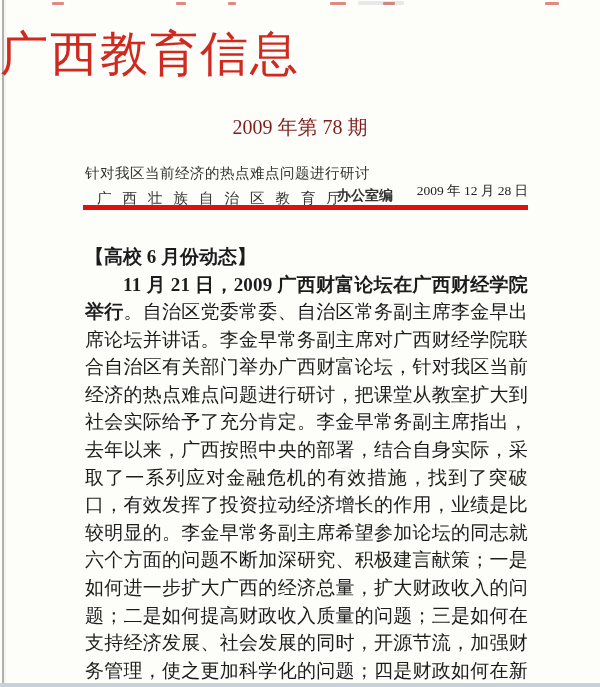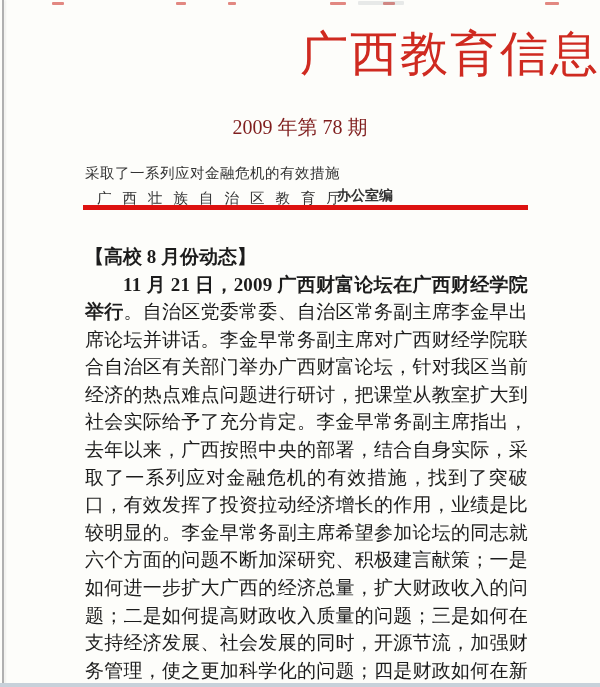--- a/index.html
+++ b/index.html
@@ -12,21 +12,21 @@
   .top-artifacts i{position:absolute;top:2px;height:3px;background:rgba(204,40,30,.55);border-radius:1px;}
   .top-artifacts .a1{left:52px;width:12px;}
   .top-artifacts .a2{left:176px;width:10px;}
   .top-artifacts .a3{left:228px;width:8px;}
   .top-artifacts .a4{left:330px;width:16px;}
   .top-artifacts .a5{left:383px;width:12px;}
   .top-artifacts .a6{left:545px;width:14px;}
   .top-artifacts .smudge{left:358px;top:1px;width:46px;height:4px;background:rgba(120,130,140,.16);}
 
   
-  .masthead{position:absolute;top:22px;left:0;width:100%;margin:0;text-align:right;
+  .masthead{position:absolute;top:22px;left:0;width:100%;margin:0;text-align:left;
     font-size:48px;font-weight:400;letter-spacing:2px;color:var(--masthead_red,#cf2a20);}
   .issue{position:absolute;top:114px;left:0;width:100%;text-align:center;font-size:20px;color:#7f1d1d;}
 
   
   .pubheader{position:absolute;left:85px;top:164px;width:443px;color:#333;}
   .pub1{font-size:14.5px;letter-spacing:.5px;white-space:nowrap;}
   .pub2{width:244px;margin-top:6px;font-size:14.5px;text-align:justify;text-align-last:justify;margin-left:12px;}
   .editor{position:absolute;left:252px;top:23px;font-size:14px;white-space:nowrap;font-weight:bold;}
   .date{position:absolute;right:0;top:18px;font-size:13.5px;color:#222;white-space:nowrap;}
   .red-rule{position:absolute;left:-2px;top:41px;width:445px;height:5px;background:var(--rule_red,#dd1210);}
@@ -52,27 +52,28 @@
     <i class="a4"></i>
     <i class="a5"></i>
     <i class="a6"></i>
     <i class="smudge"></i>
   </div>
 
   <h1 class="masthead">广西教育信息</h1>
   <div class="issue">2009 年第 78 期</div>
 
   <div class="pubheader">
-    <div class="pub1">采取了一系列应对金融危机的有效措施</div>
+    <div class="pub1">针对我区当前经济的热点难点问题进行研讨</div>
     <div class="pub2">广西壮族自治区教育厅</div>
     <div class="editor">办公室编</div>
+    <div class="date">2009 年 12 月 28 日</div>
     <div class="red-rule"></div>
   </div>
 
   <div class="doc-body">
-    <h2 class="section">【高校 8 月份动态】</h2>
+    <h2 class="section">【高校 6 月份动态】</h2>
     <p class="para"><b>11 月 21 日，2009 广西财富论坛在广西财经学院举行</b><span>。自治区党委常委、自治区常务副主席李金早出席论坛并讲话。李金早常务副主席对广西财经学院联合自治区有关部门举办广西财富论坛，针对我区当前经济的热点难点问题进行研讨，把课堂从教室扩大到社会实际给予了充分肯定。李金早常务副主席指出，去年以来，广西按照中央的部署，结合自身实际，采取了一系列应对金融危机的有效措施，找到了突破口，有效发挥了投资拉动经济增长的作用，业绩是比较明显的。李金早常务副主席希望参加论坛的同志就六个方面的问题不断加深研究、积极建言献策；一是如何进一步扩大广西的经济总量，扩大财政收入的问题；二是如何提高财政收入质量的问题；三是如何在支持经济发展、社会发展的同时，开源节流，加强财务管理，使之更加科学化的问题；四是财政如何在新形势下支持经济社会发展的问题；五是财政如何把握支持经济发展与财政安全的关系的问题；六是如何把握好年度财政与中长期财政的关系。</span></p>
   </div>
 
   <div class="pagenum">1</div>
 
   <div class="edge-bottom"></div>
 </div>
 
 </body></html>

